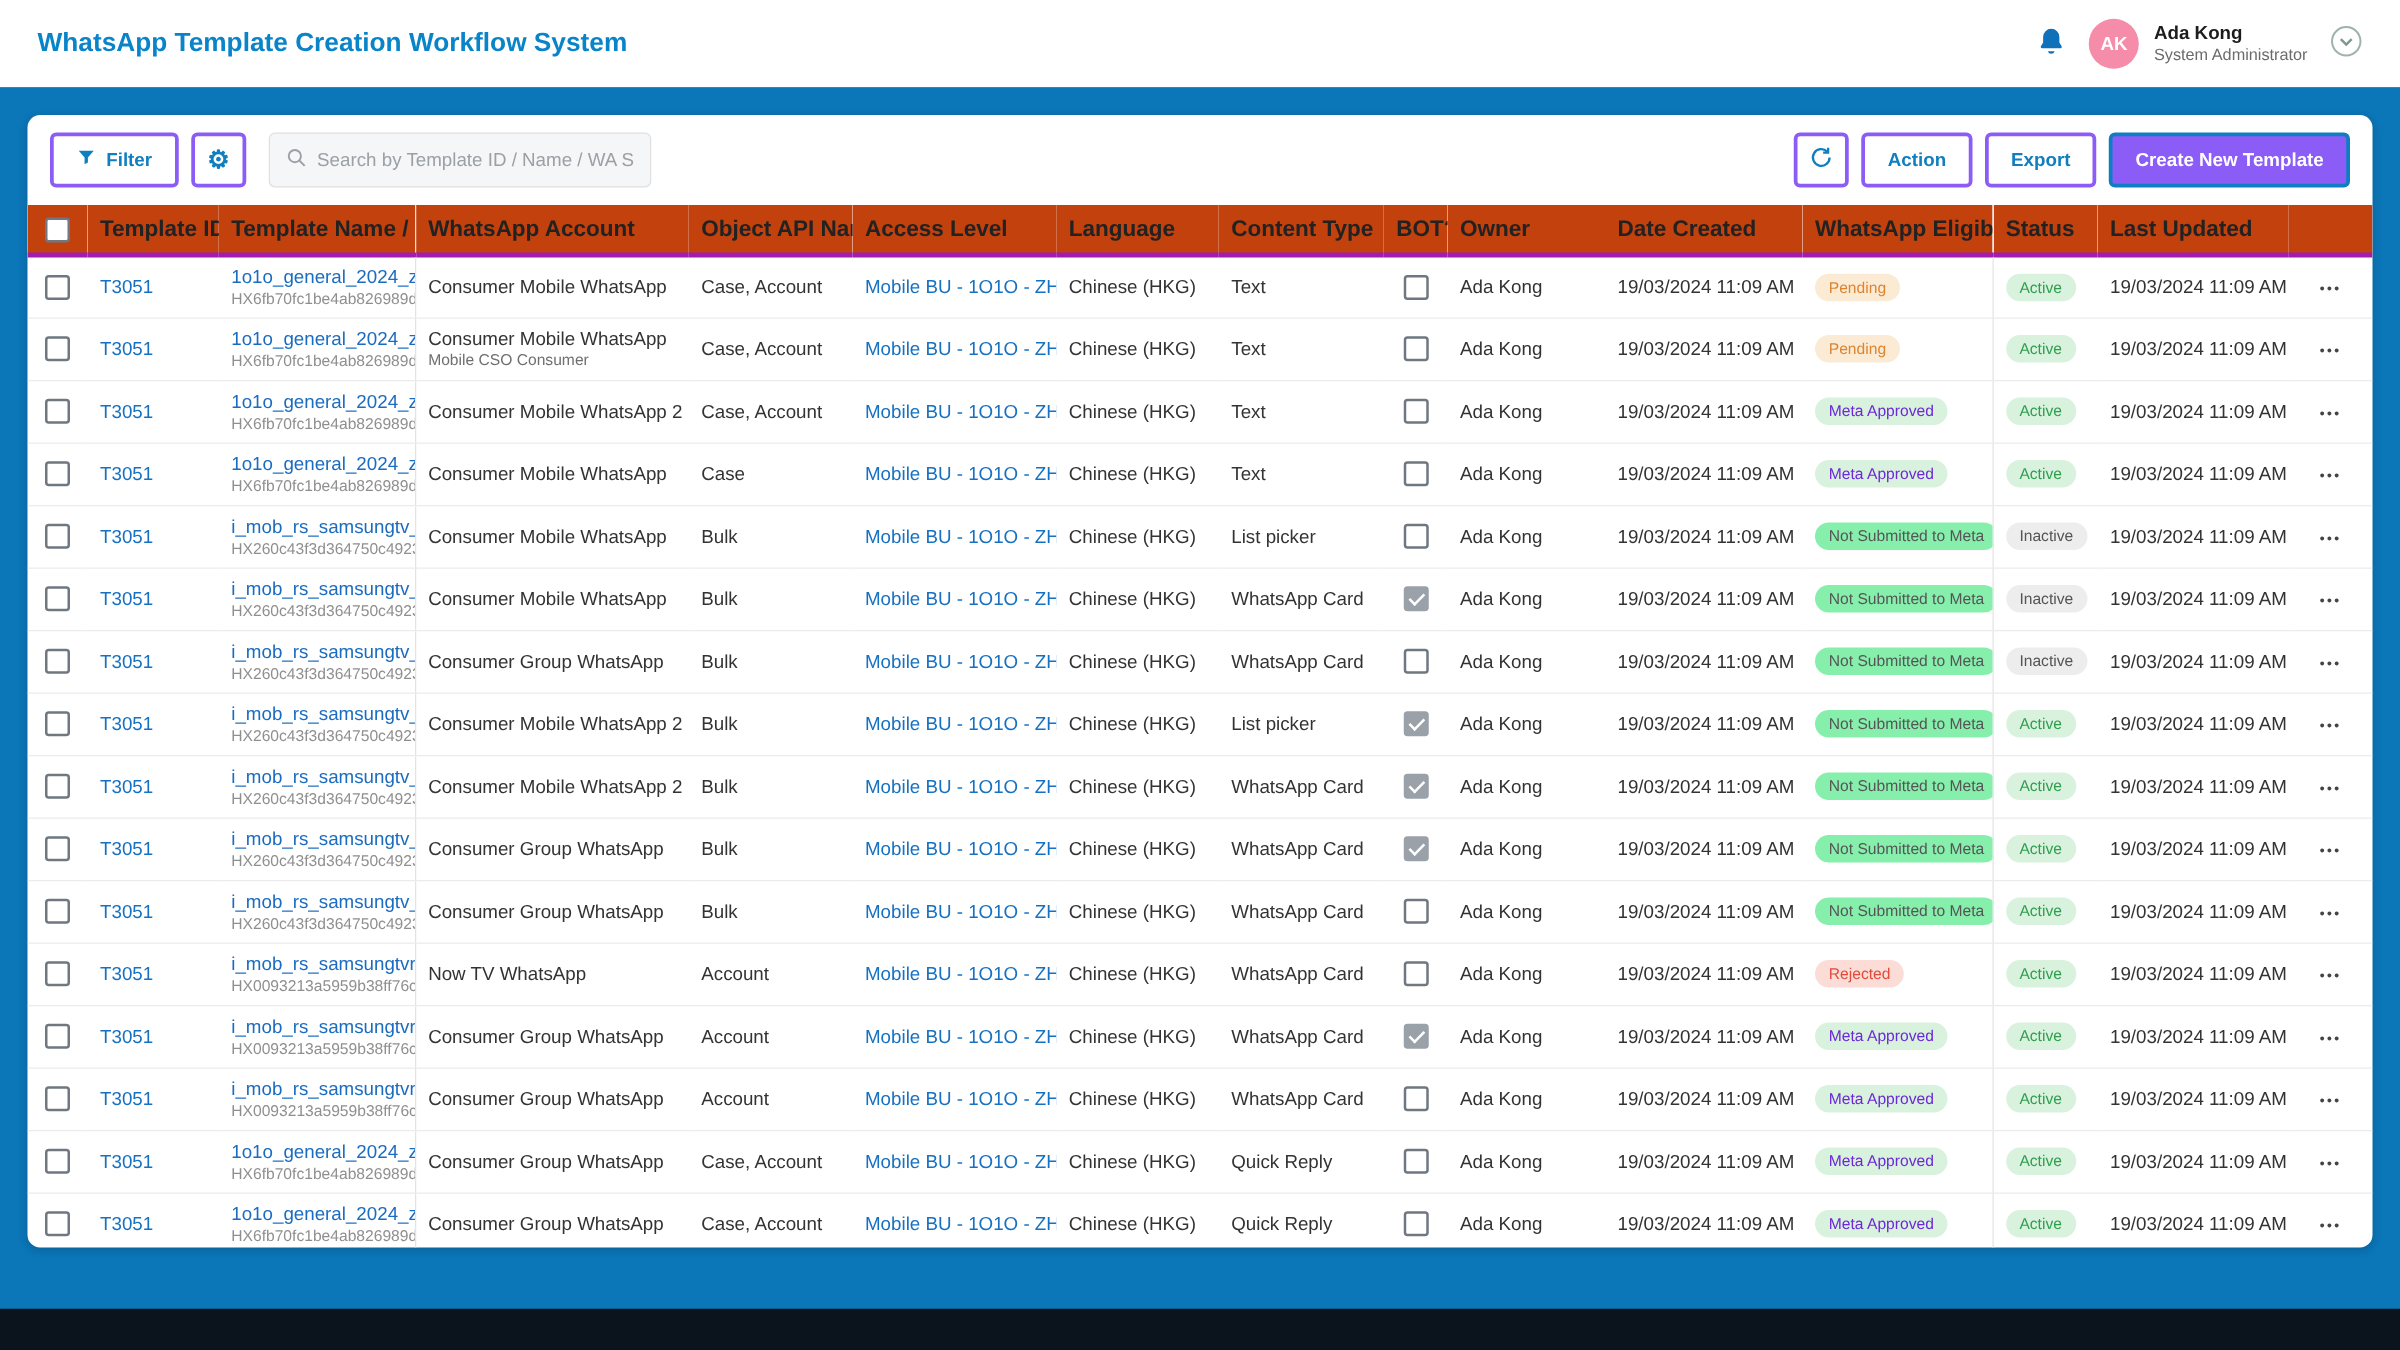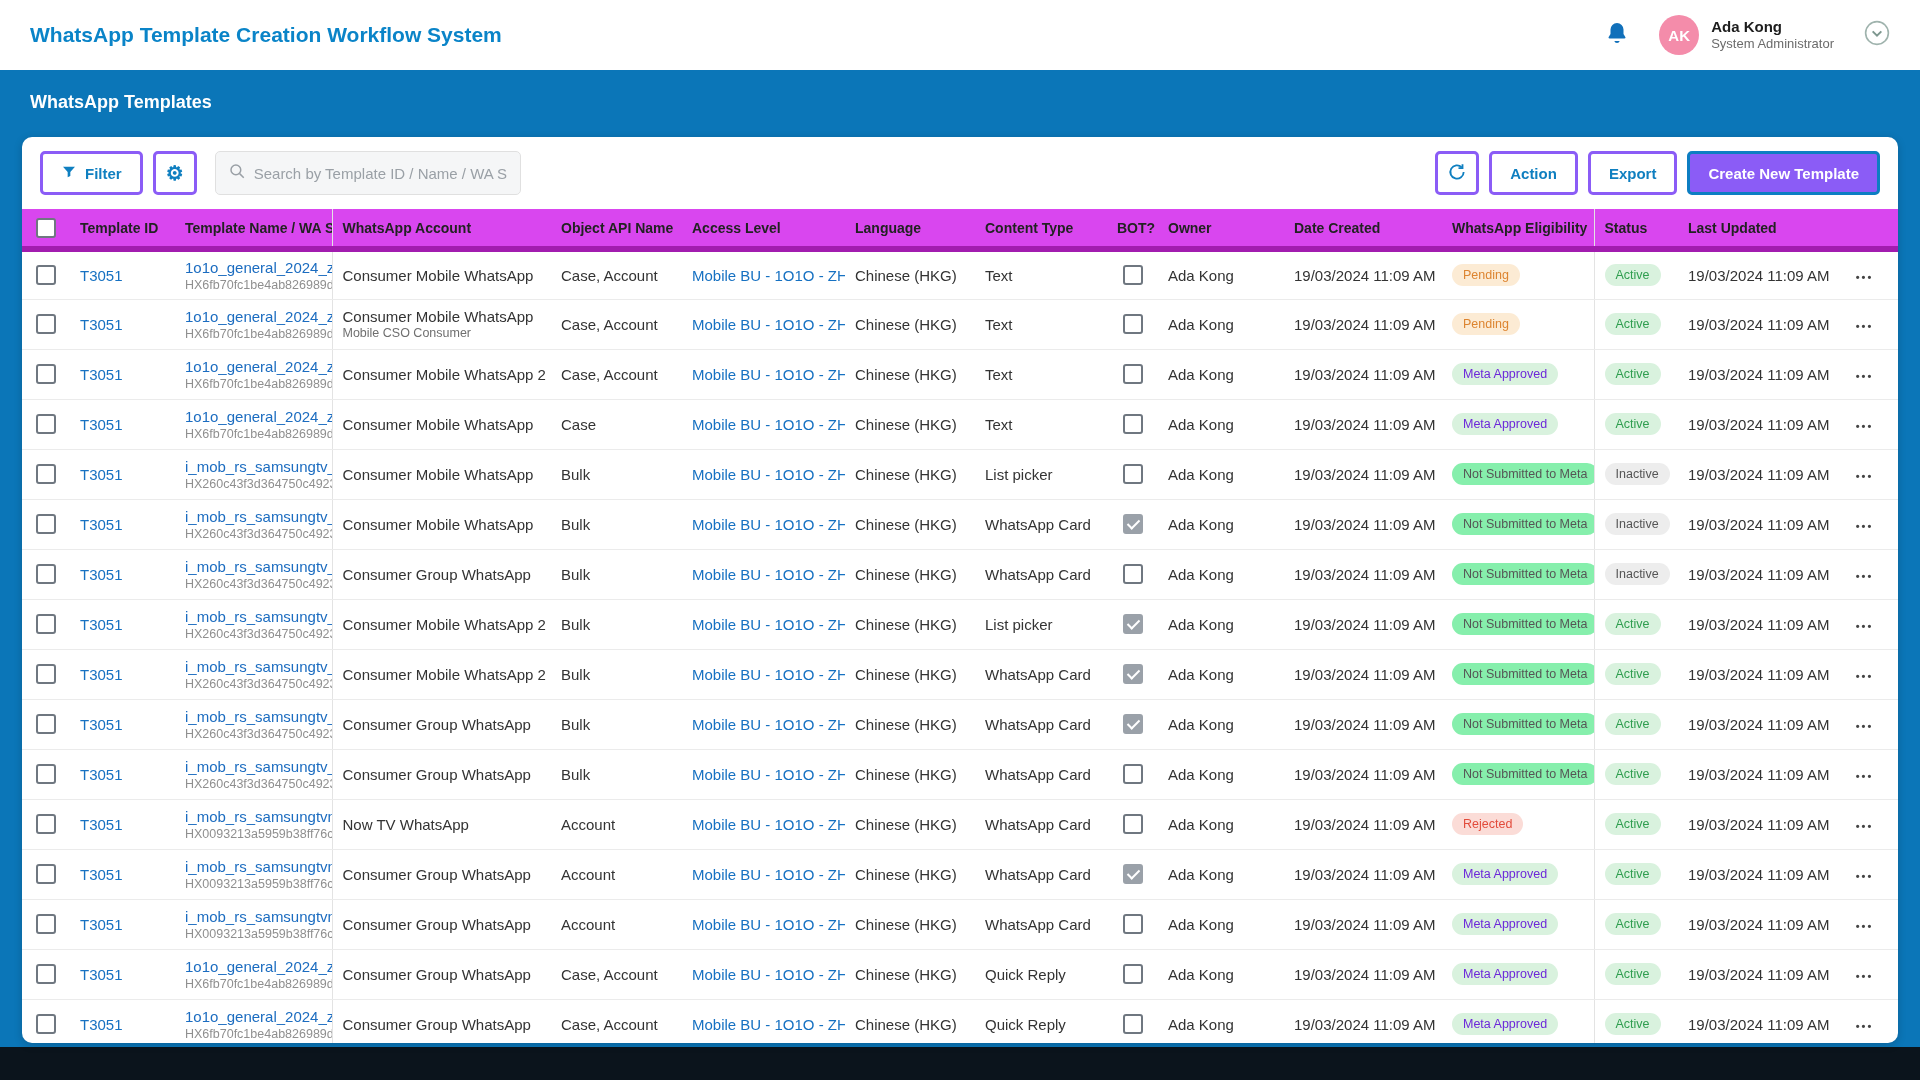--- a/index.html
+++ b/index.html
@@ -10,21 +10,21 @@
     color: #333;
   }
 
   
   .top-header {
     height: 70px; background: #ffffff;
     display: flex; align-items: center; justify-content: space-between;
     padding: 0 30px;
   }
   .app-title { font-size: 21px; font-weight: bold; color: #0a84c8; }
-  .header-right { display: flex; align-items: center; gap: 30px; }
+  .header-right { display: flex; align-items: center; gap: 18px; }
   .bell-wrap { display: flex; align-items: center; cursor: pointer; }
   .user-chip { display: flex; align-items: center; gap: 12px; }
   .avatar {
     width: 40px; height: 40px; border-radius: 50%;
     background: #f48caa; color: #fff; font-weight: bold; font-size: 15px;
     display: flex; align-items: center; justify-content: center;
   }
   .user-meta { display: flex; flex-direction: column; line-height: 1.25; }
   .user-name { font-size: 15px; font-weight: bold; color: #1d1d1d; }
   .user-role { font-size: 13px; color: #6b6b6b; }
@@ -66,24 +66,24 @@
   .search-box input {
     border: none; background: transparent; outline: none; flex: 1;
     font-family: "Liberation Sans", sans-serif; font-size: 15px; color: #333;
   }
   .search-box input::placeholder { color: #9aa0a6; }
   .spacer { margin-left: auto; }
 
   
   table { width: 100%; border-collapse: collapse; table-layout: fixed; }
   thead th {
-    background: #d946ef; height: 40px; text-align: left;
-    font-size: 14px; font-weight: bold; color: #222;
+    background: #c2410c; height: 40px; text-align: left;
+    font-size: 18px; font-weight: bold; color: #222;
     padding: 0 10px; white-space: nowrap; overflow: hidden;
-    border-bottom: 6px solid #a21caf;
+    border-bottom: 4px solid #a21caf;
   }
   tbody td {
     height: 50px; border-bottom: 1px solid #ebebeb;
     padding: 0 10px; vertical-align: middle;
     font-size: 15px; color: #333;
     white-space: nowrap; overflow: hidden;
   }
   .center { text-align: center; }
   .col-sep { border-right: 1px solid #e3e3e3; }
   .link { color: #1671c2; text-decoration: none; cursor: pointer; }
@@ -145,21 +145,20 @@
         <svg viewBox="0 0 24 24" width="26" height="26">
             <circle cx="12" cy="12" r="10.5" fill="none" stroke="#9fb3ad" stroke-width="1.5"></circle>
             <polyline points="8,10.5 12,14.5 16,10.5" fill="none" stroke="#7d978f" stroke-width="1.8"></polyline>
           </svg>
       </span>
     </div>
   </div>
 </div>
 
 <div class="blue-section">
-  <div class="section-title">WhatsApp Templates</div>
 
   <div class="card">
 
     <div class="toolbar">
       <button class="btn">
         <span>
           <svg viewBox="0 0 24 24" width="16" height="16" fill="#0f7fc0">
               <path d="M3 4h18l-7 8v6l-4 2v-8L3 4z"></path>
             </svg>
         </span>

